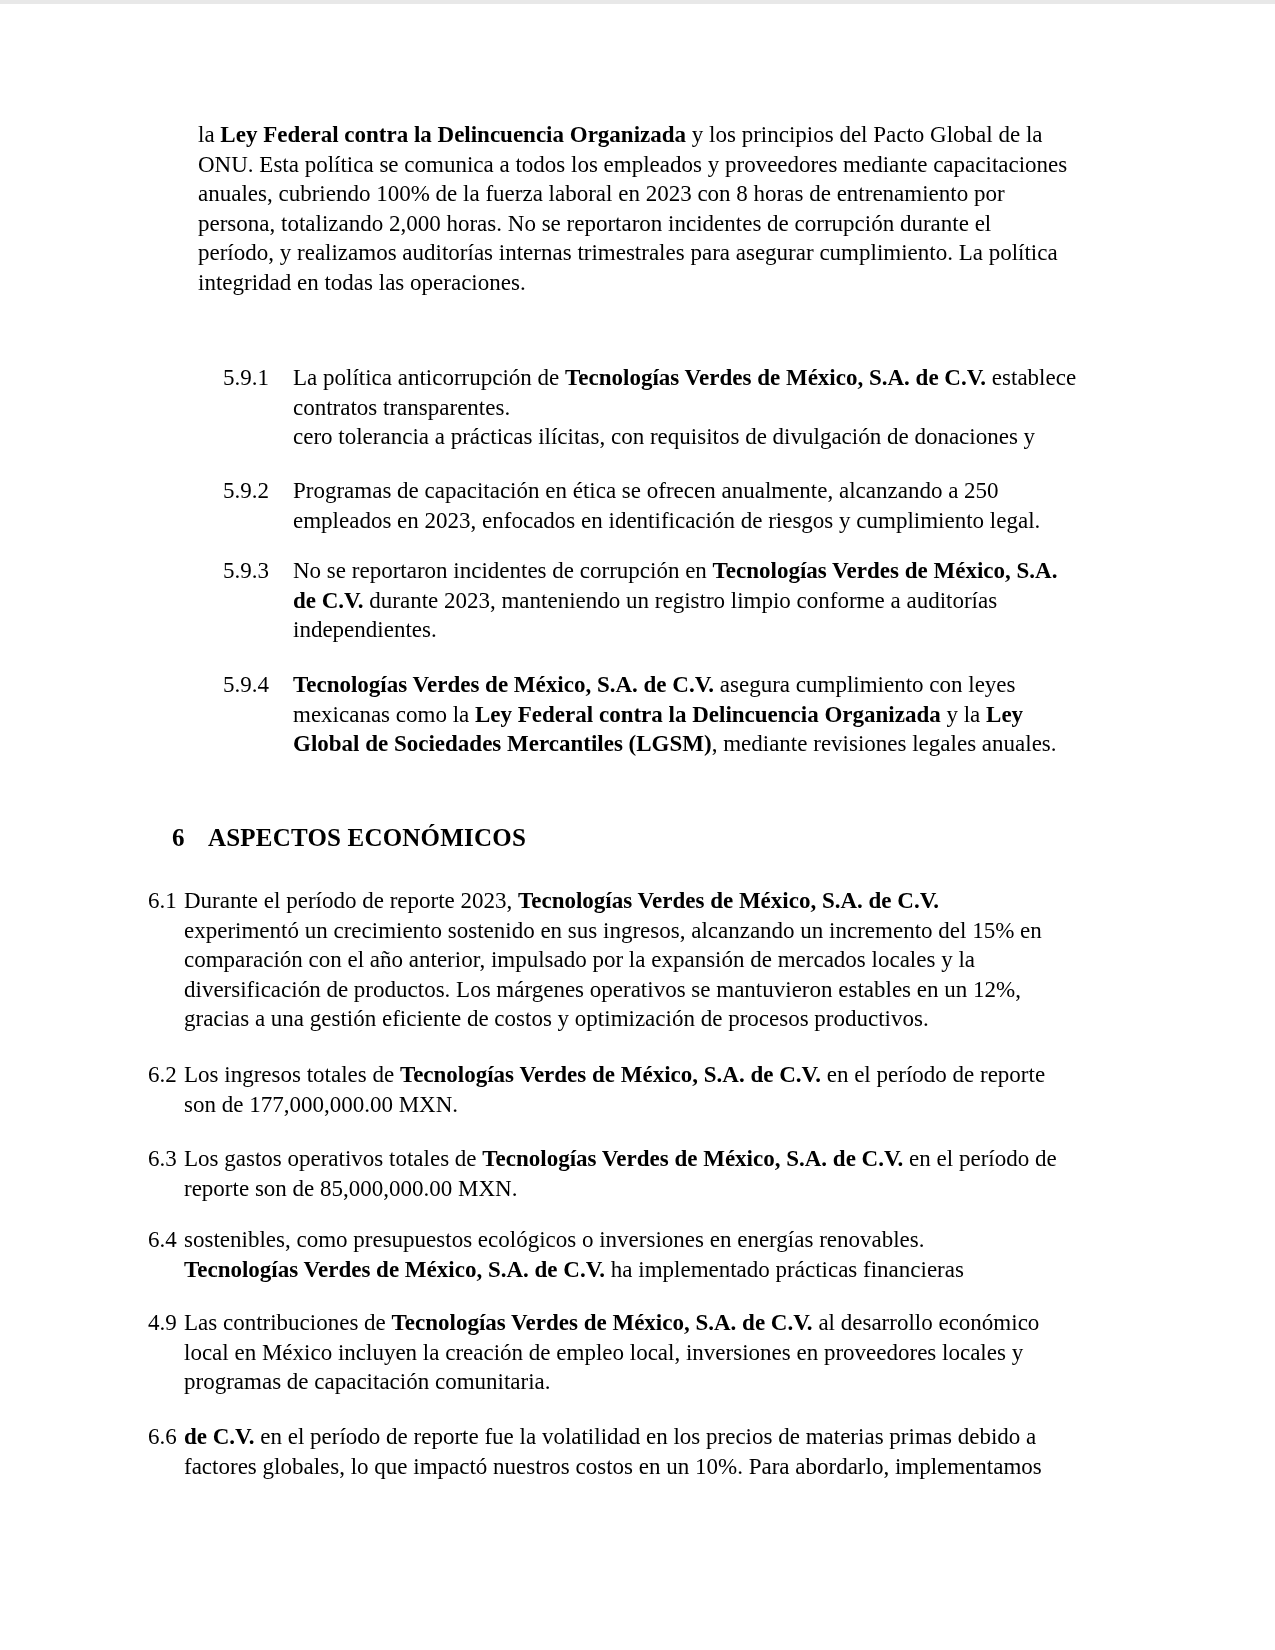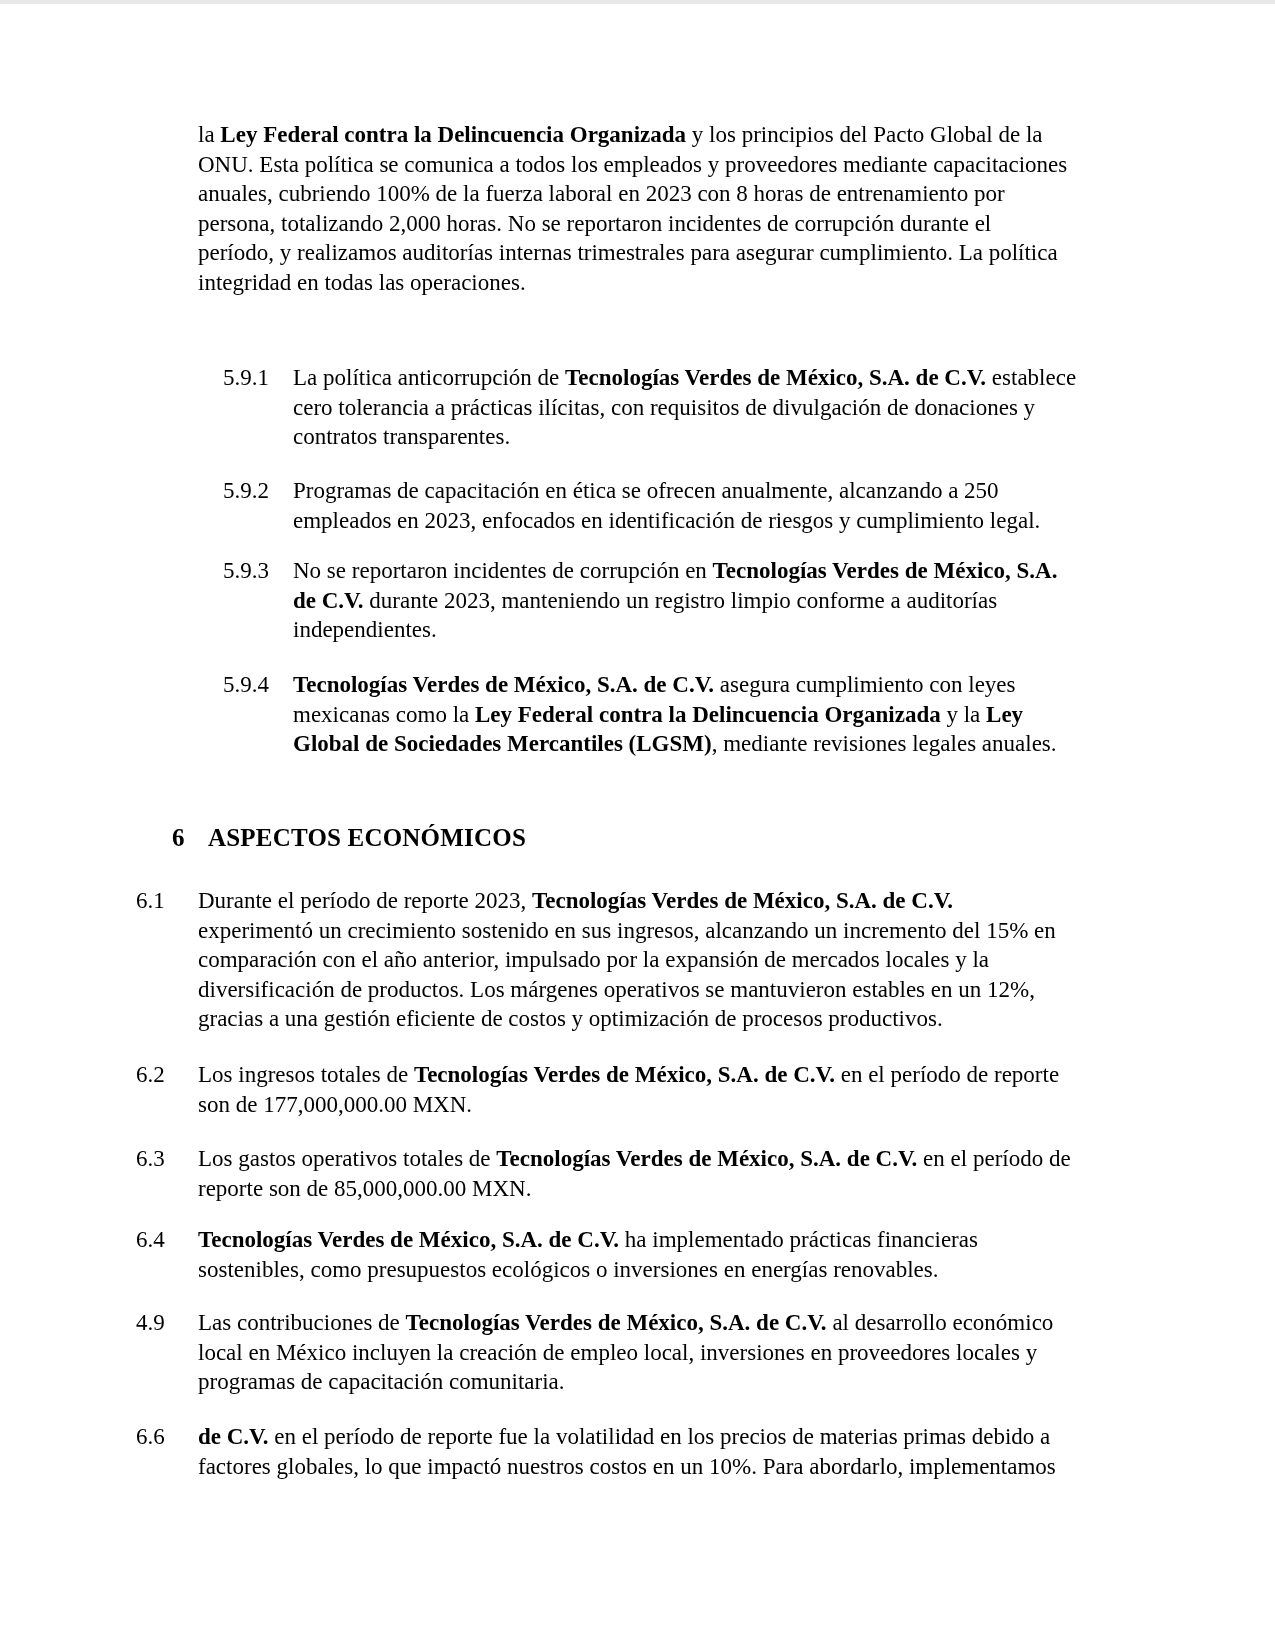--- a/index.html
+++ b/index.html
@@ -16,22 +16,22 @@
   }
   .block{position:absolute;left:0;top:0;width:100%;}
   .block .num{position:absolute;top:0;white-space:nowrap;}
   .block .content{position:absolute;top:0;white-space:nowrap;}
   .line{white-space:nowrap;}
   .b{font-weight:700;}
   
   .intro     .content{left:198px;}
   .sub-item  .num{left:223px;}
   .sub-item  .content{left:293px;}
-  .main-item .num{left:136px;}
-  .main-item .content{left:198px;}
+  .main-item .num{left:148px;}
+  .main-item .content{left:184px;}
   .heading   .num{left:172px;font-weight:700;}
   .heading   .content{left:208px;}
   .heading{font-size:25px;line-height:30px;letter-spacing:0.2px;}
   
   #blk-intro{top:116px;}
   #blk-591{top:359px;}
   #blk-592{top:472px;}
   #blk-593{top:552px;}
   #blk-594{top:666px;}
   #blk-h6 {top:819px;}
@@ -53,22 +53,22 @@
         <div class="line"><span>anuales, cubriendo 100% de la fuerza laboral en 2023 con 8 horas de entrenamiento por</span></div>
         <div class="line"><span>persona, totalizando 2,000 horas. No se reportaron incidentes de corrupción durante el</span></div>
         <div class="line"><span>período, y realizamos auditorías internas trimestrales para asegurar cumplimiento. La política</span></div>
         <div class="line"><span>integridad en todas las operaciones.</span></div>
       </div>
     </div>
     <div class="block sub-item" id="blk-591">
       <span class="num">5.9.1</span>
       <div class="content">
         <div class="line"><span>La política anticorrupción de </span><span class="b">Tecnologías Verdes de México, S.A. de C.V.</span><span> establece</span></div>
+        <div class="line"><span>contratos transparentes.</span></div>
         <div class="line"><span>cero tolerancia a prácticas ilícitas, con requisitos de divulgación de donaciones y</span></div>
-        <div class="line"><span>contratos transparentes.</span></div>
       </div>
     </div>
     <div class="block sub-item" id="blk-592">
       <span class="num">5.9.2</span>
       <div class="content">
         <div class="line"><span>Programas de capacitación en ética se ofrecen anualmente, alcanzando a 250</span></div>
         <div class="line"><span>empleados en 2023, enfocados en identificación de riesgos y cumplimiento legal.</span></div>
       </div>
     </div>
     <div class="block sub-item" id="blk-593">
@@ -113,22 +113,22 @@
     <div class="block main-item" id="blk-63">
       <span class="num">6.3</span>
       <div class="content">
         <div class="line"><span>Los gastos operativos totales de </span><span class="b">Tecnologías Verdes de México, S.A. de C.V.</span><span> en el período de</span></div>
         <div class="line"><span>reporte son de 85,000,000.00 MXN.</span></div>
       </div>
     </div>
     <div class="block main-item" id="blk-64">
       <span class="num">6.4</span>
       <div class="content">
+        <div class="line"><span>sostenibles, como presupuestos ecológicos o inversiones en energías renovables.</span></div>
         <div class="line"><span class="b">Tecnologías Verdes de México, S.A. de C.V.</span><span> ha implementado prácticas financieras</span></div>
-        <div class="line"><span>sostenibles, como presupuestos ecológicos o inversiones en energías renovables.</span></div>
       </div>
     </div>
     <div class="block main-item" id="blk-65">
       <span class="num">4.9</span>
       <div class="content">
         <div class="line"><span>Las contribuciones de </span><span class="b">Tecnologías Verdes de México, S.A. de C.V.</span><span> al desarrollo económico</span></div>
         <div class="line"><span>local en México incluyen la creación de empleo local, inversiones en proveedores locales y</span></div>
         <div class="line"><span>programas de capacitación comunitaria.</span></div>
       </div>
     </div>

